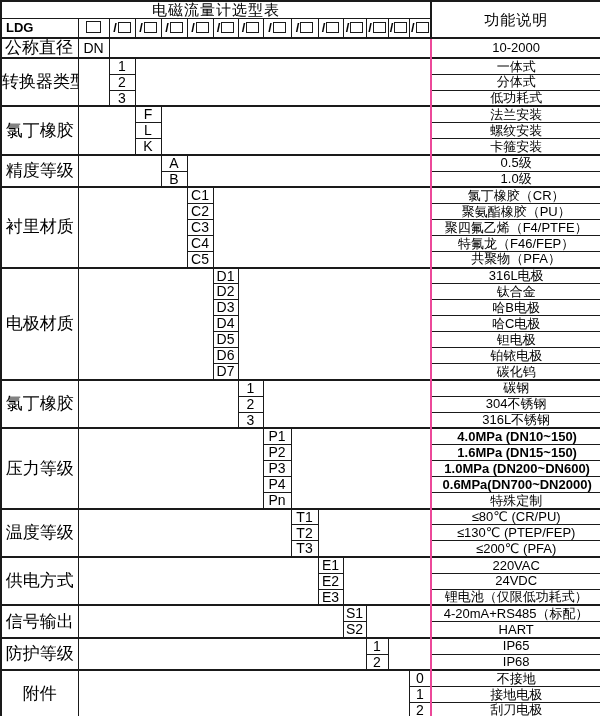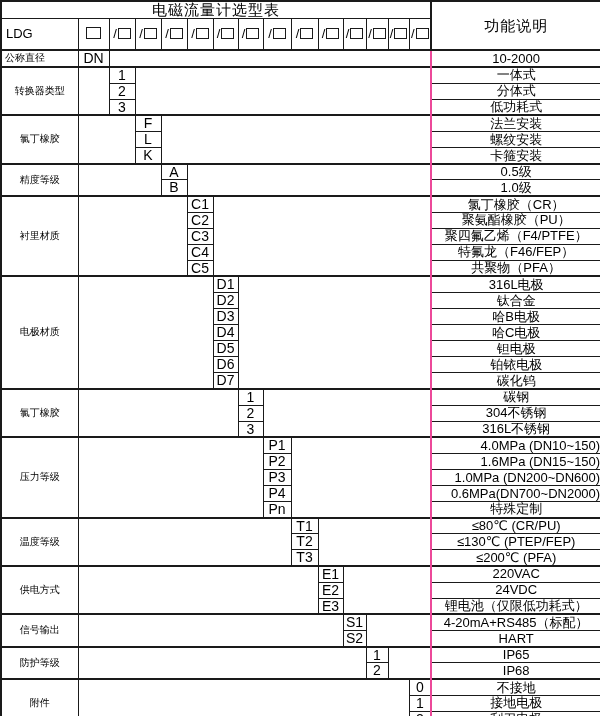--- a/index.html
+++ b/index.html
@@ -2,28 +2,28 @@
 <html><head>
 <meta charset="utf-8">
 <style>
   html,body{margin:0;padding:0;background:#fff;}
   body{width:600px;font-family:"Liberation Sans","DejaVu Sans",sans-serif;color:#000;}
   table.sel{border-collapse:collapse;table-layout:fixed;width:600px;height:716px;
     border:2px solid #1a1a1a;}
   td{border:1px solid #1a1a1a;padding:0;font-size:13px;text-align:center;
      vertical-align:middle;overflow:hidden;white-space:nowrap;line-height:1.05;}
   tr{height:16px;}
-  tr.r-model{height:32px;}
+  tr.r-model{height:20px;font-weight:bold;}
   tr.sec-top > td{border-top:2px solid #1a1a1a;}
   td.title-cell{font-size:15px;letter-spacing:1px;text-align:center;}
   td.fn-header{font-size:15px;border-left:2px solid #1a1a1a;letter-spacing:1px;margin-left:16px;}
   td.desc-cell{border-left:2px solid #ec4899;}
-  td.desc-cell.left{text-align:right;padding-left:2px;}
+  td.desc-cell.left{text-align:center;padding-left:2px;font-weight:bold;}
   td.model-cell{text-align:left;padding-left:4px;font-size:13px;}
-  td.label-cell{font-size:10px;}
+  td.label-cell{font-size:17px;}
   td.label-cell.left{text-align:left;padding-left:3px;}
   td.box-cell{font-size:13px;}
   td.code-cell{font-size:14px;}
   span.box{display:inline-block;width:11px;height:9px;border:1px solid #1a1a1a;
     vertical-align:-1px;margin-left:1px;background:#fff;}
   span.box.box-lg{width:13px;height:10px;margin-left:0;}
 </style>
 </head>
 <body>
 

